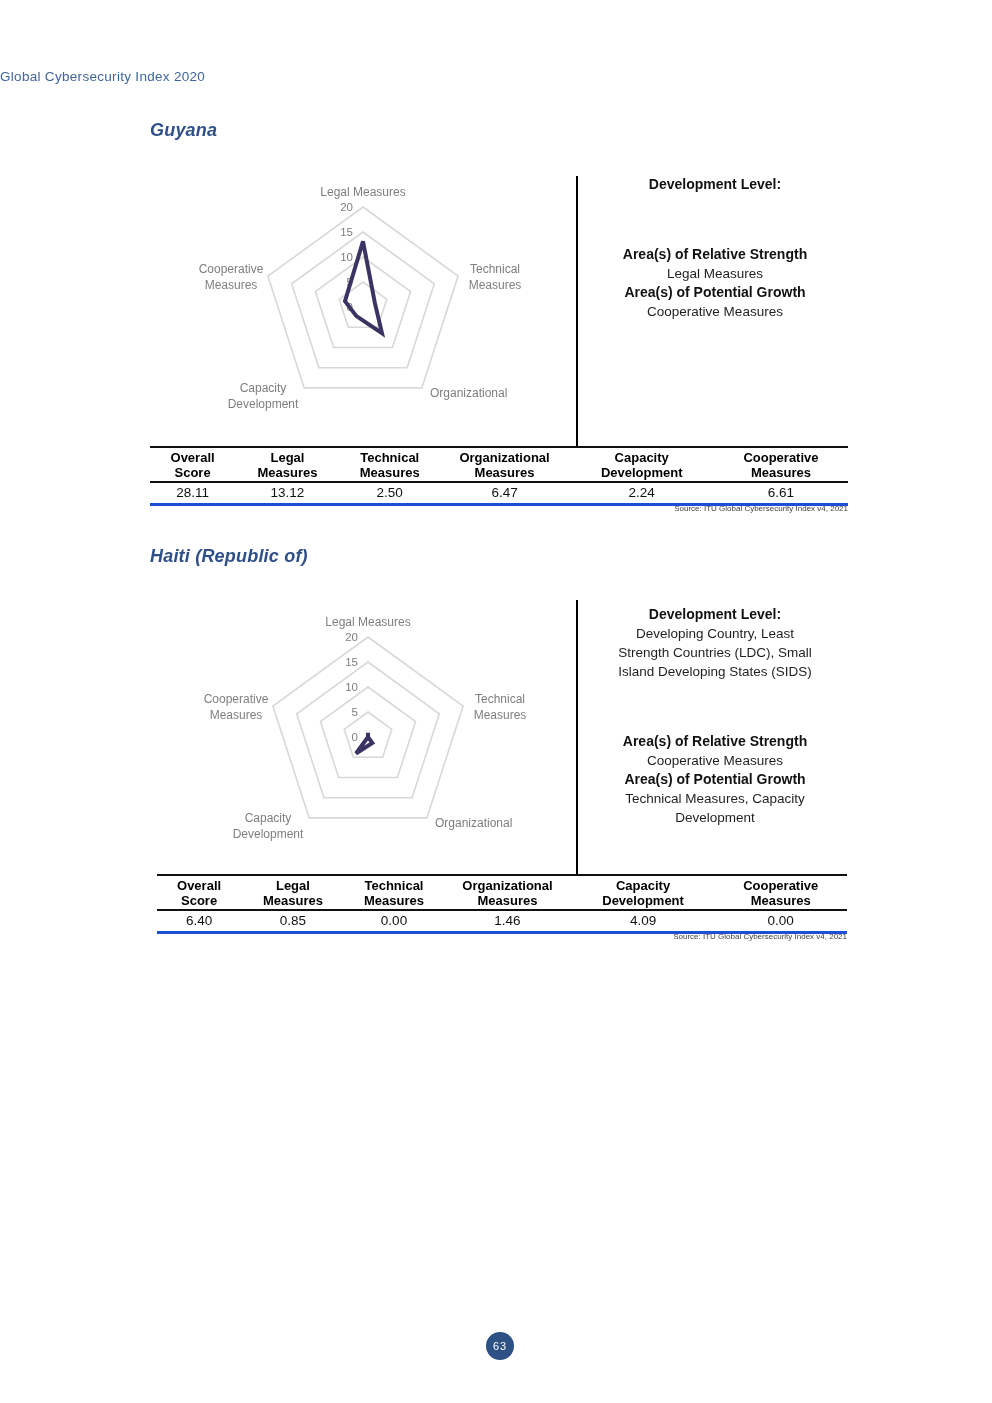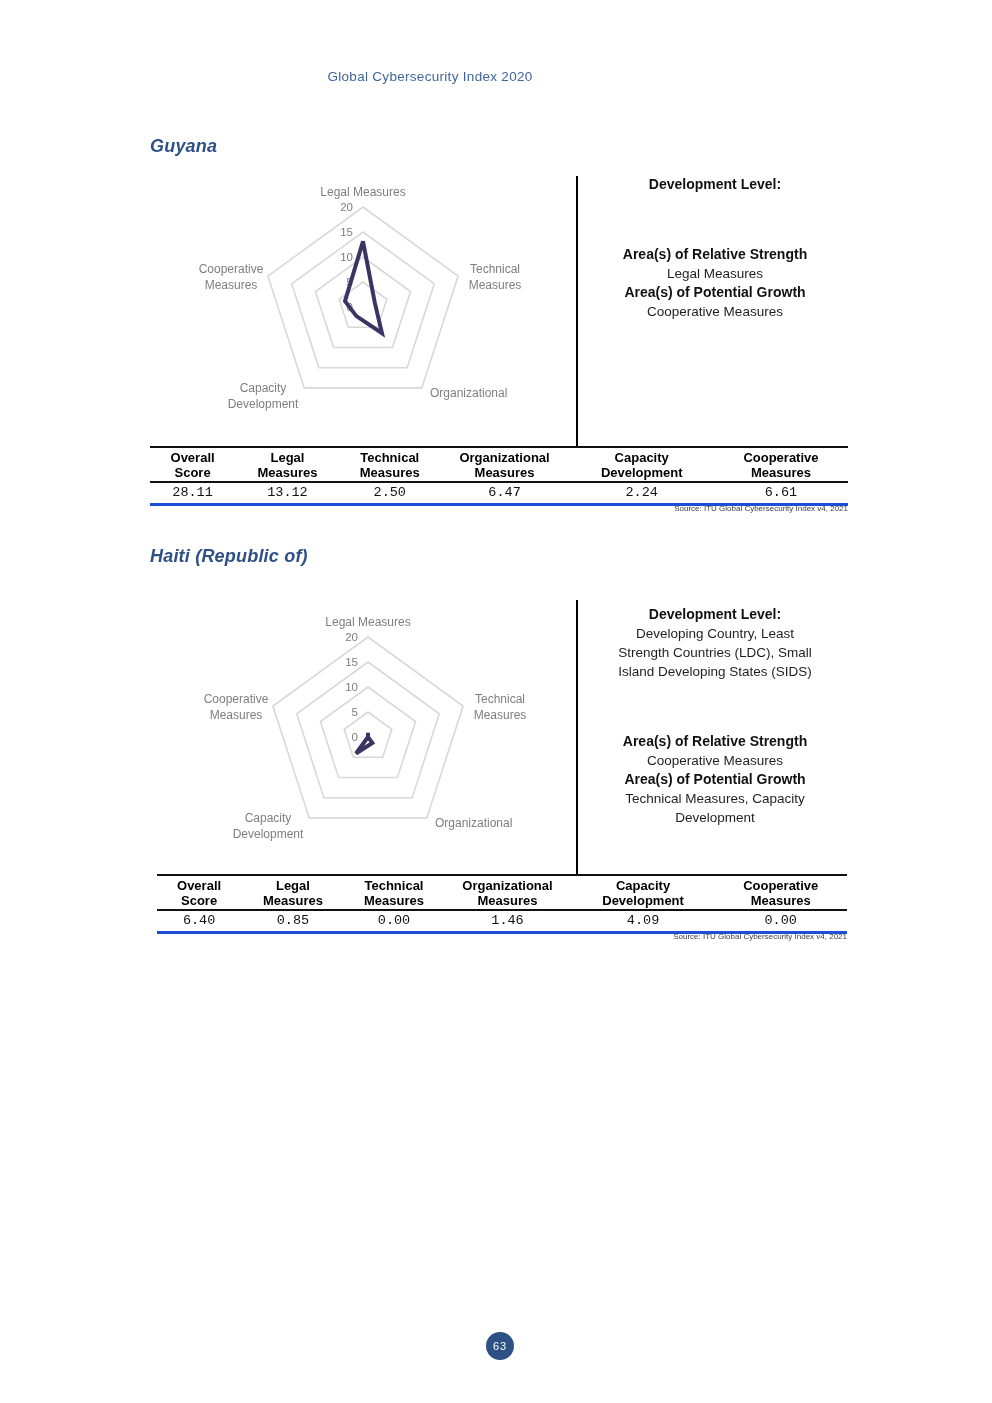--- a/index.html
+++ b/index.html
@@ -1,28 +1,28 @@
 <!DOCTYPE html>
 <html><head>
 <meta charset="utf-8">
 <style>
   html,body{margin:0;padding:0;background:#ffffff;}
   .page{
     position:relative;width:992px;height:1403px;background:#ffffff;
     font-family:"Liberation Sans", sans-serif;color:#1a1a1a;overflow:hidden;
   }
   .page-header{
-    position:absolute;top:69px;left:0;width:860px;text-align:center;
+    position:absolute;top:69px;left:0;width:860px;text-align:left;
     font-size:13.5px;letter-spacing:0.3px;color:#40659c;
   }
   h2.country-heading{
     position:absolute;left:150px;margin:0;font-style:italic;font-weight:600;
     font-size:18px;letter-spacing:0.2px;color:#2e4f87;
   }
-  .s0 h2.country-heading{top:136px;}
+  .s0 h2.country-heading{top:120px;}
   .s1 h2.country-heading{top:546px;}
 
   svg.radar{position:absolute;width:430px;height:250px;}
   .s0 svg.radar{left:148px;top:178px;}
   .s1 svg.radar{left:153px;top:608px;}
 
   .divider{position:absolute;left:576px;width:2px;background:#000;}
   .s0 .divider{top:176px;height:270px;}
   .s1 .divider{top:600px;height:274px;}
 
@@ -33,21 +33,21 @@
   .p-lines div{font-size:13.5px;line-height:19px;color:#1f1f1f;}
   .strength-gap{margin-top:51px;}
 
   .score-table{position:absolute;border-top:2px solid #111;border-bottom:3px solid #1d4ed8;}
   .s0 .score-table{left:150px;top:446px;width:698px;}
   .s1 .score-table{left:157px;top:874px;width:690px;}
   .thead{display:flex;border-bottom:2px solid #111;padding:2px 0 1px;}
   .tvals{display:flex;padding:2px 0 2px;}
   .cell{text-align:center;}
   .thead .cell{font-weight:bold;font-size:13px;line-height:15px;color:#000;}
-  .tvals .cell{font-size:13.5px;line-height:16px;color:#111;font-family:Liberation Mono, monospace;}
+  .tvals .cell{font-size:13.5px;line-height:16px;color:#111;}
 
   .source-note{position:absolute;text-align:right;font-size:8px;color:#3c3c3c;}
   .s0 .source-note{left:150px;width:698px;top:504px;}
   .s1 .source-note{left:157px;width:690px;top:932px;}
 
   .page-badge{
     position:absolute;left:486px;top:1332px;width:28px;height:28px;border-radius:50%;
     background:#2d5185;color:#fff;font-size:11px;line-height:28px;text-align:center;
     letter-spacing:1px;
   }

